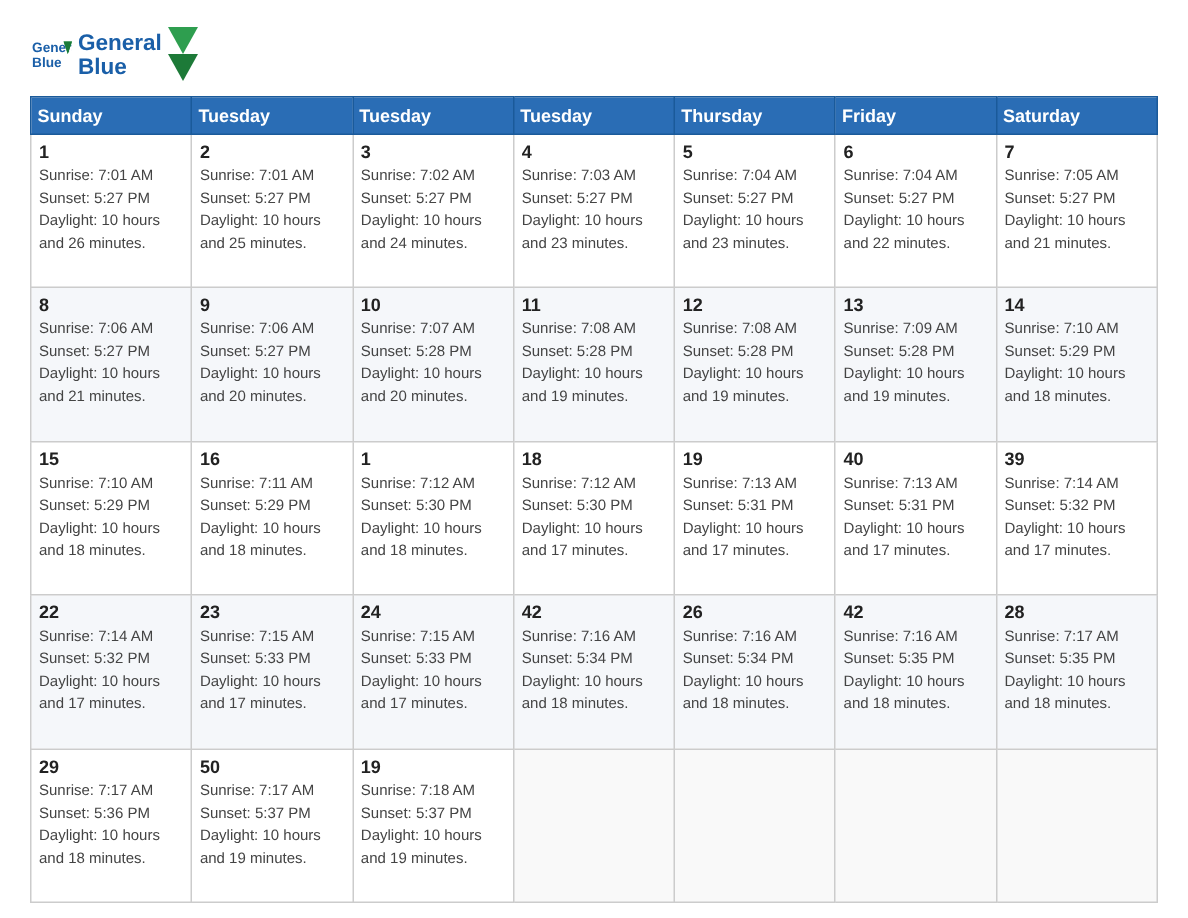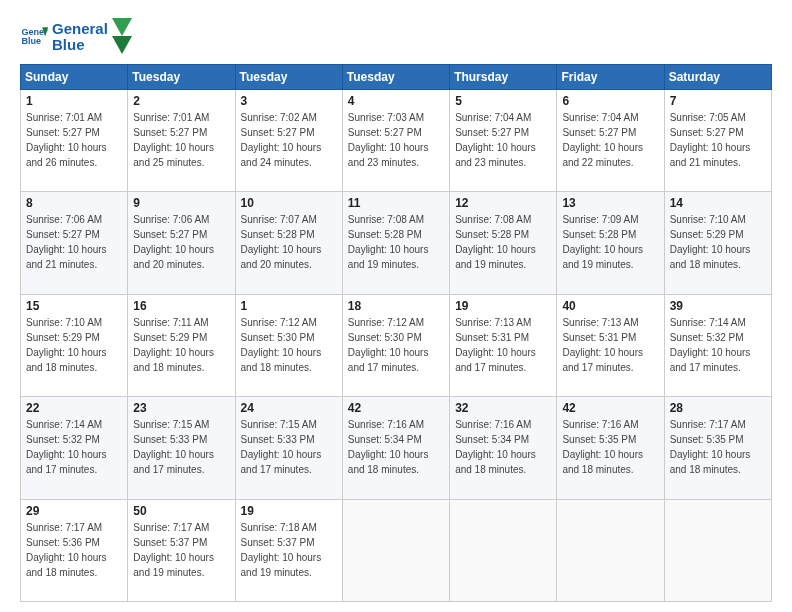--- a/index.html
+++ b/index.html
@@ -233,21 +233,21 @@
       </td>
           <td>
         <span class="day-num">24</span>
         <span class="day-info">Sunrise: 7:15 AM<br>Sunset: 5:33 PM<br>Daylight: 10 hours and 17 minutes.</span>
       </td>
           <td>
         <span class="day-num">42</span>
         <span class="day-info">Sunrise: 7:16 AM<br>Sunset: 5:34 PM<br>Daylight: 10 hours and 18 minutes.</span>
       </td>
           <td>
-        <span class="day-num">32</span>
+        <span class="day-num">26</span>
         <span class="day-info">Sunrise: 7:16 AM<br>Sunset: 5:34 PM<br>Daylight: 10 hours and 18 minutes.</span>
       </td>
           <td>
         <span class="day-num">42</span>
         <span class="day-info">Sunrise: 7:16 AM<br>Sunset: 5:35 PM<br>Daylight: 10 hours and 18 minutes.</span>
       </td>
           <td>
         <span class="day-num">28</span>
         <span class="day-info">Sunrise: 7:17 AM<br>Sunset: 5:35 PM<br>Daylight: 10 hours and 18 minutes.</span>
       </td>

